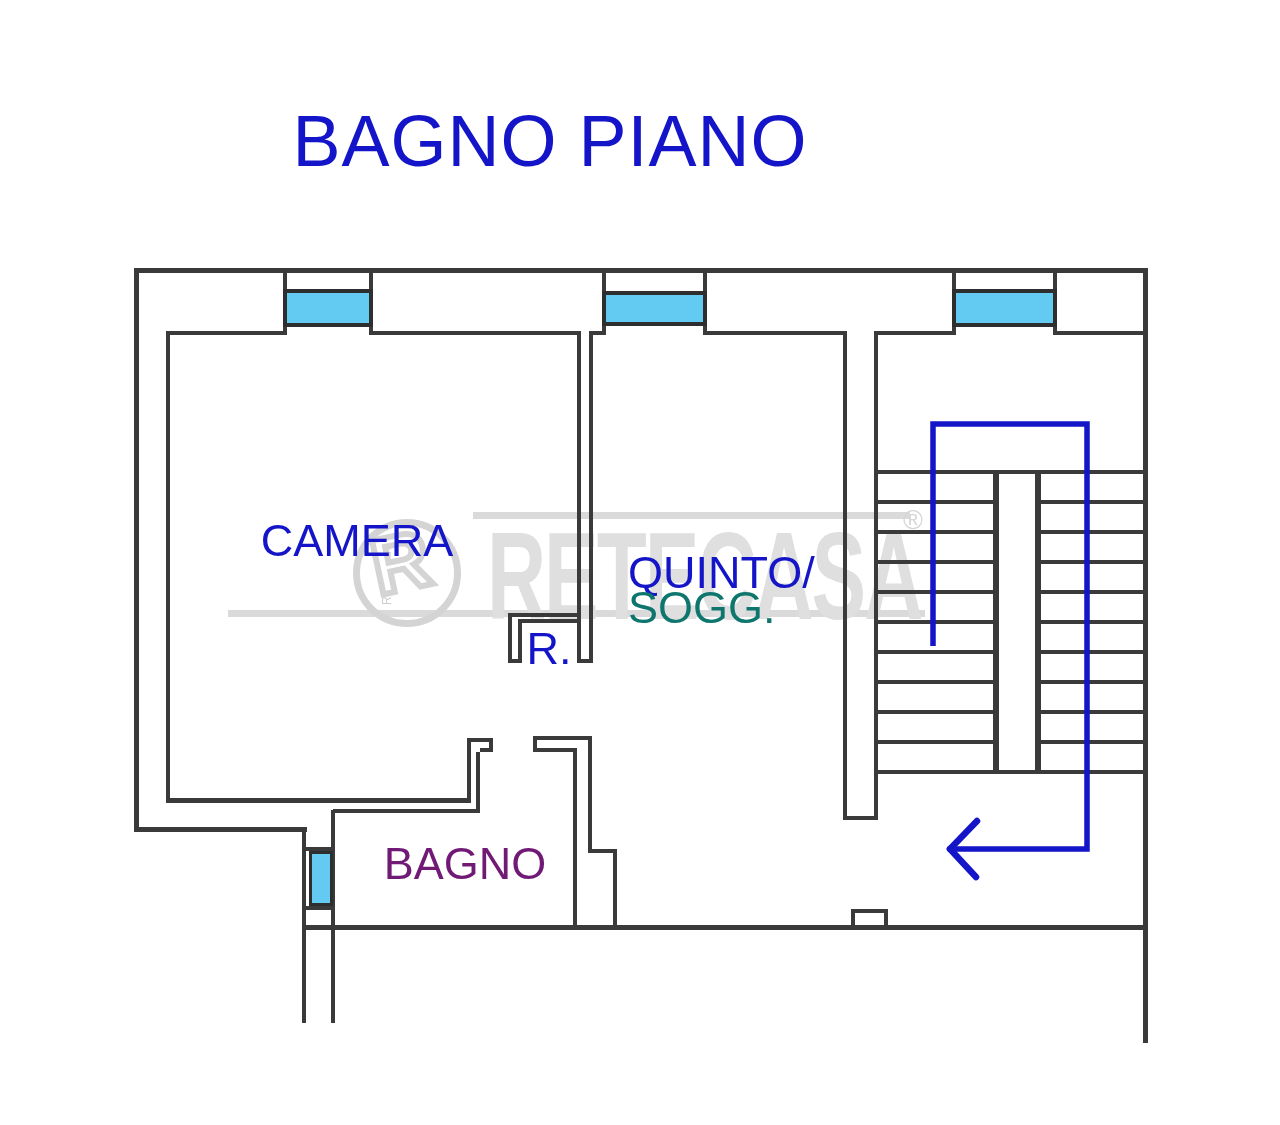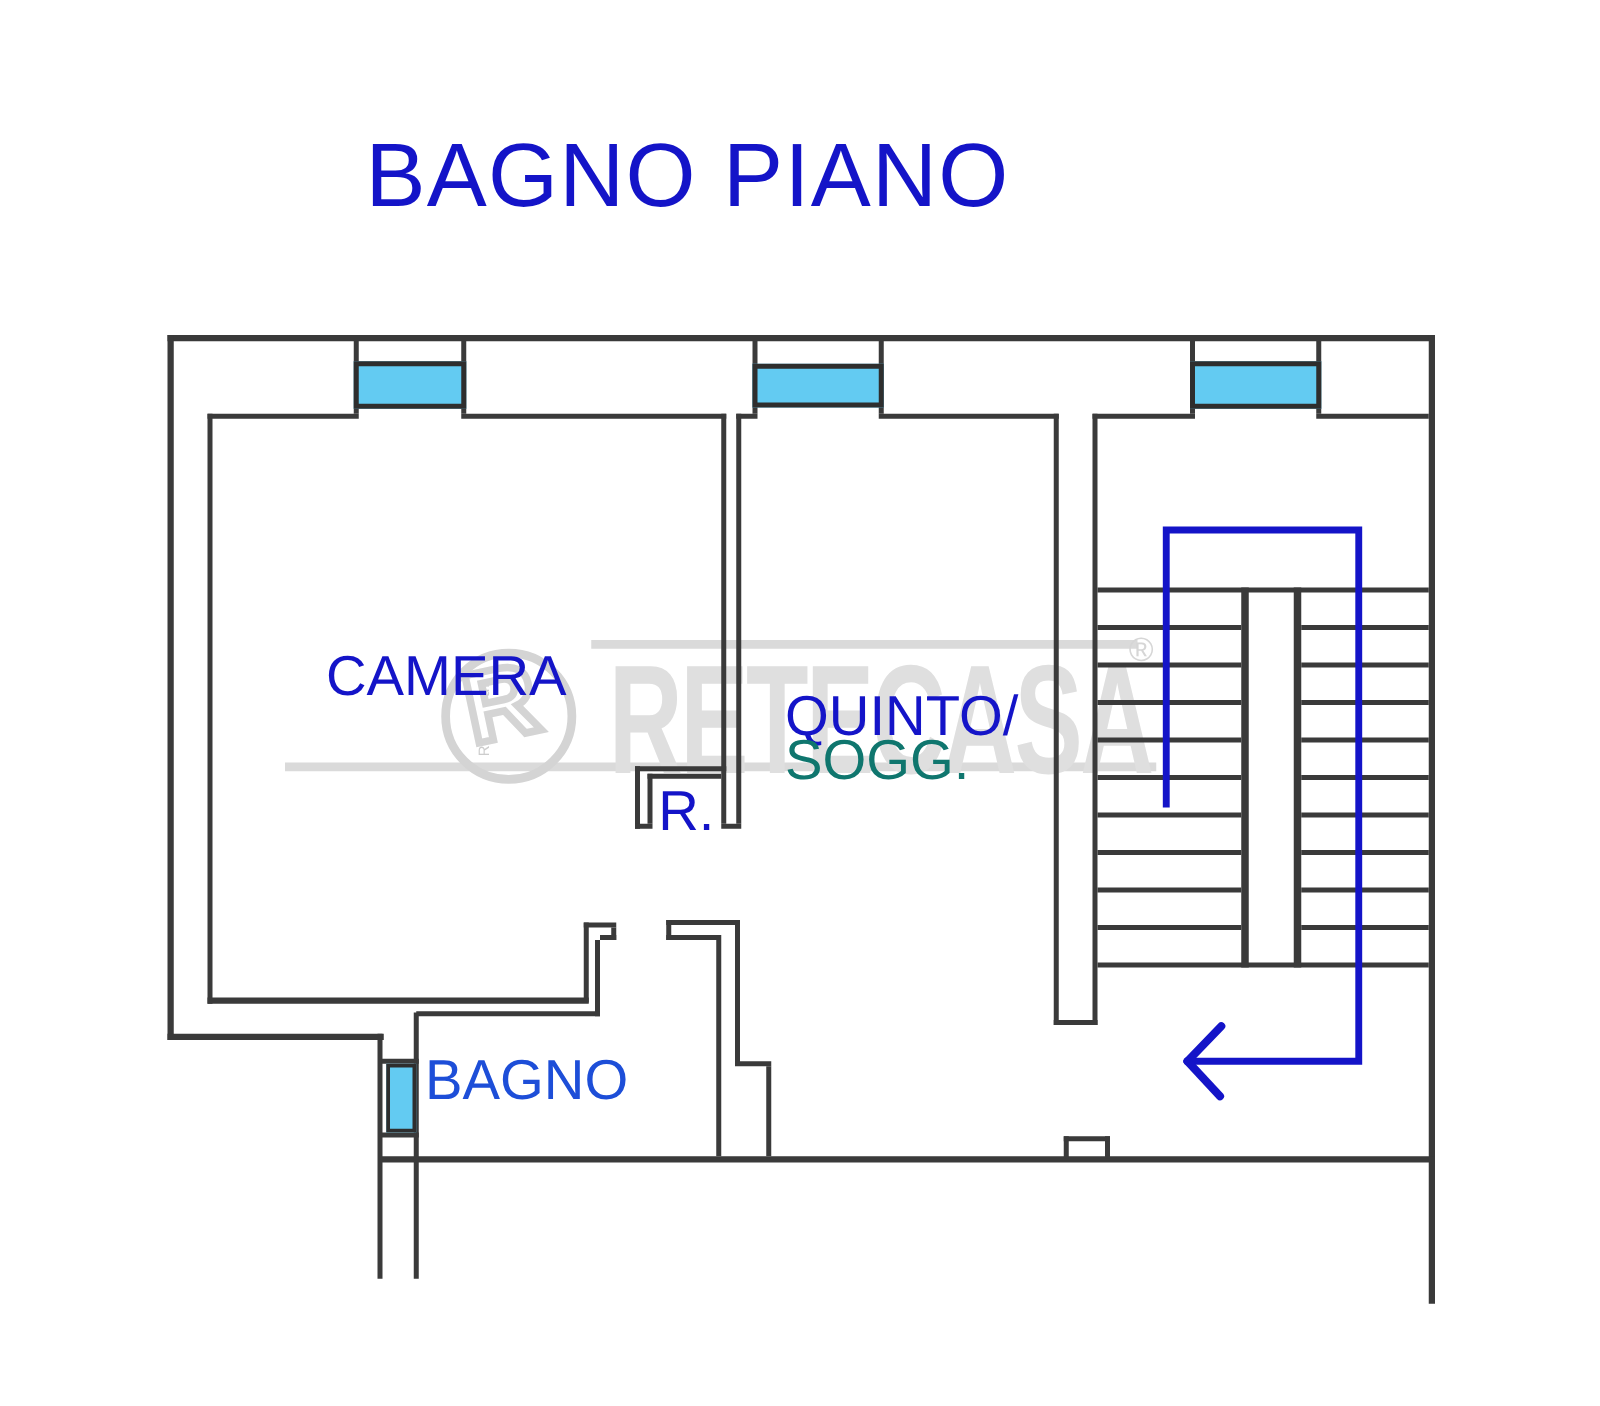--- a/index.html
+++ b/index.html
@@ -121,15 +121,15 @@
   <svg id="route-svg" width="1280" height="1125">
       <polyline points="933,646 933,424 1087,424 1087,849 950,849" fill="none" stroke="#1414c8" stroke-width="5.5"></polyline>
       <line x1="950" y1="849" x2="977" y2="821" stroke="#1414c8" stroke-width="6.5" stroke-linecap="round"></line>
       <line x1="950" y1="849" x2="976" y2="877" stroke="#1414c8" stroke-width="6.5" stroke-linecap="round"></line>
     </svg>
 
   <div id="title" class="lbl" style="left: 280px; top: 100px; width: 540px; color: rgb(20, 20, 200);">BAGNO PIANO</div>
   <div class="lbl room" style="left: 207px; top: 515px; width: 300px; text-align: center; color: rgb(20, 20, 200);">CAMERA</div>
   <div class="lbl room" style="left: 628px; top: 547px; color: rgb(20, 20, 200);">QUINTO/</div>
   <div class="lbl room" style="left: 628px; top: 582px; color: #0f766e;">SOGG.</div>
-  <div class="lbl room" style="left: 340px; top: 838px; width: 250px; text-align: left; color: #1d4ed8;">BAGNO</div>
+  <div class="lbl room" style="left: 340px; top: 838px; width: 250px; text-align: center; color: #701a75;">BAGNO</div>
   <div class="lbl room" style="left: 499px; top: 623px; width: 100px; text-align: center; color: rgb(20, 20, 200);">R.</div>
 </div>
 
 </body></html>

